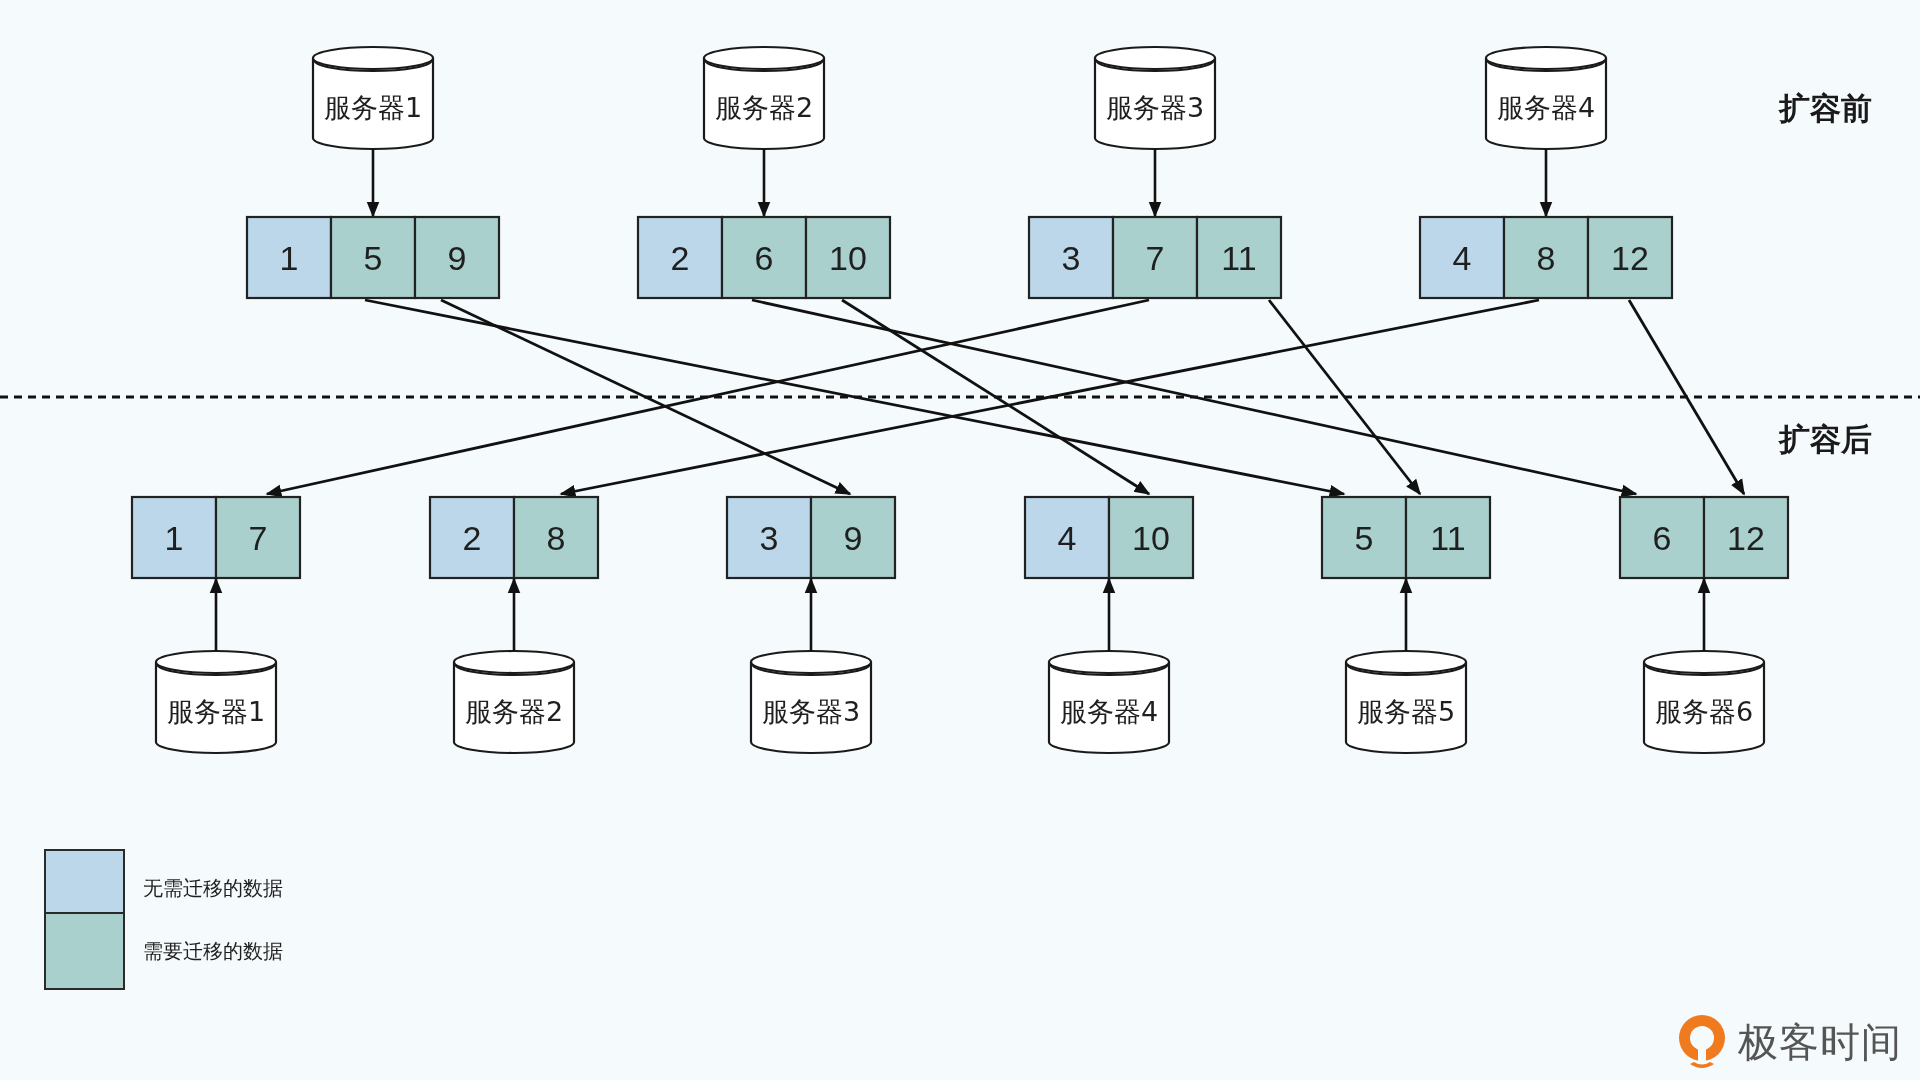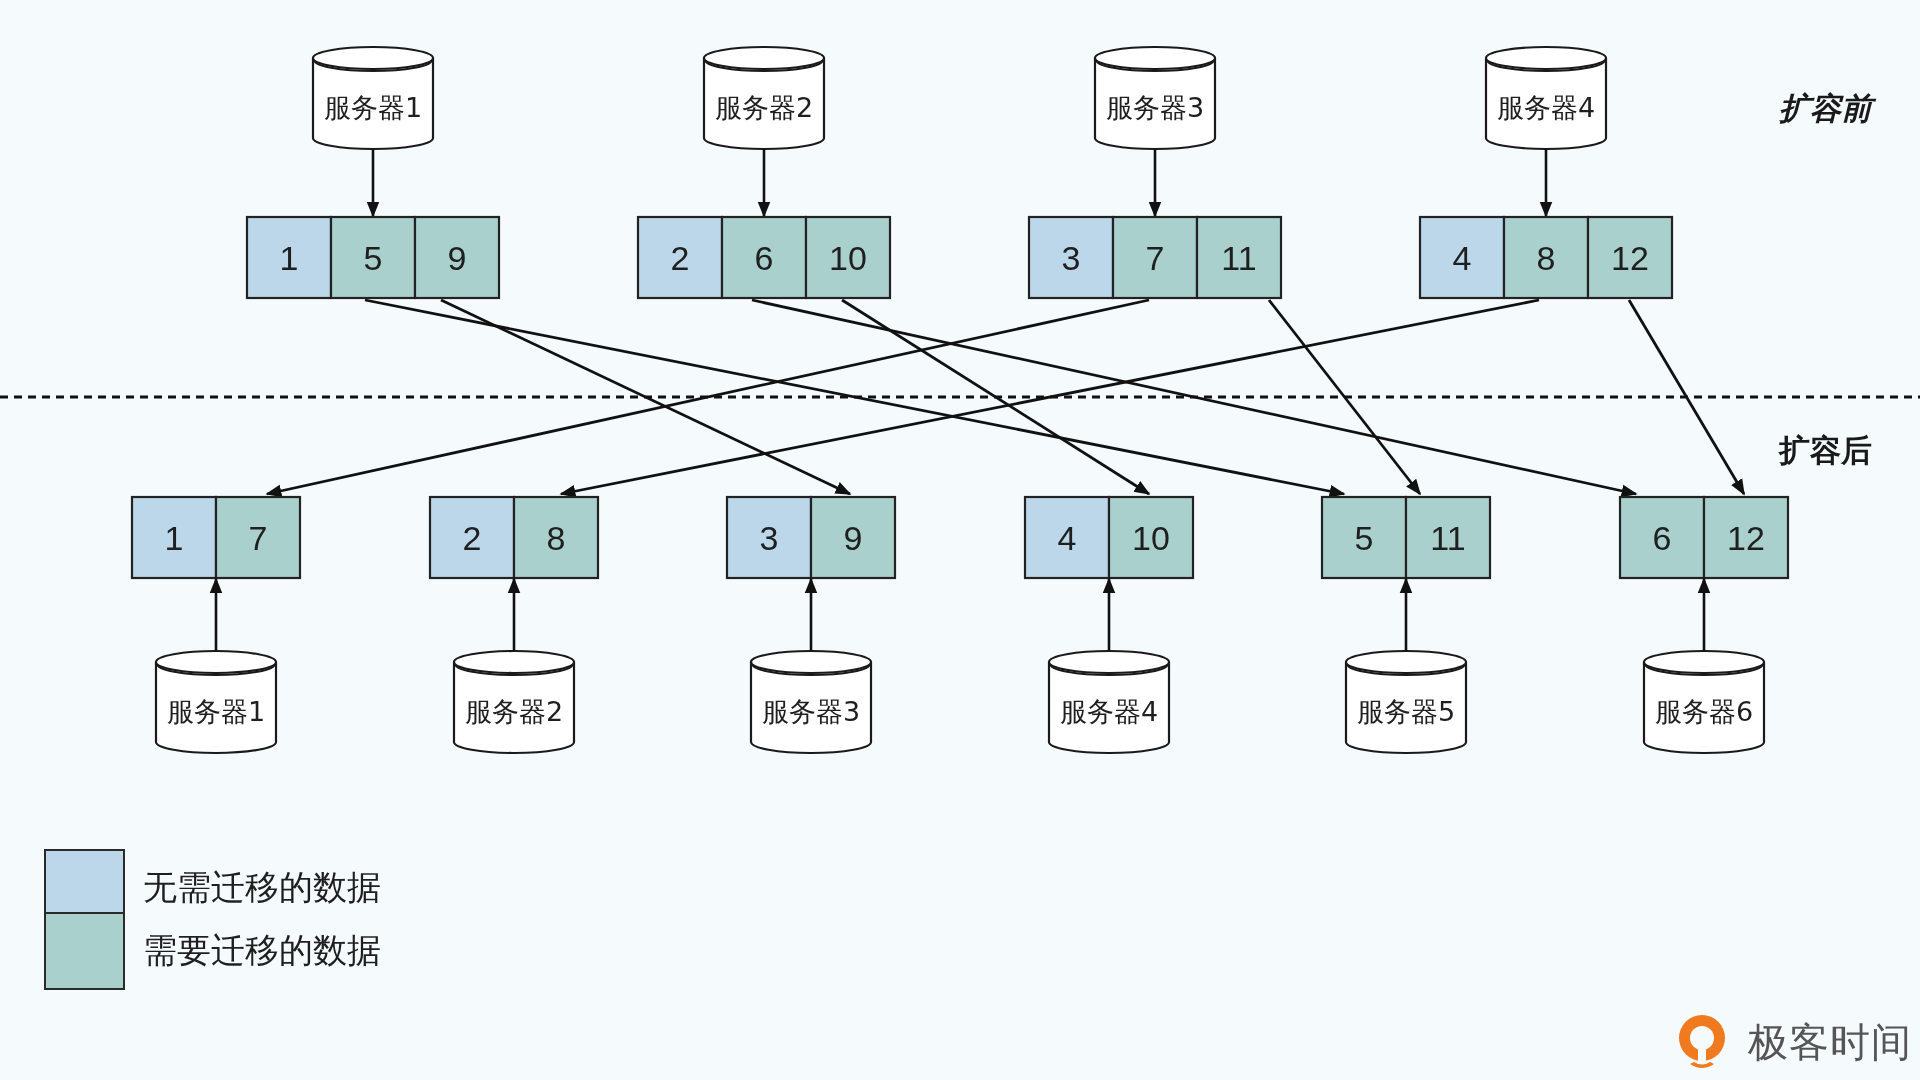--- a/index.html
+++ b/index.html
@@ -4,22 +4,22 @@
 <style>
   html, body { margin:0; padding:0; }
   body { width:1920px; height:1080px; background:#f5fafc; position:relative; overflow:hidden;
          font-family:"DejaVu Sans", "Liberation Sans", sans-serif; color:#1a1a1a; }
   #diagram { position:absolute; left:0; top:0; width:1920px; height:1080px; }
   .cell-text { font-family:"Liberation Sans", "DejaVu Sans", sans-serif; font-size:34px; fill:#1f1f1f; }
   .cyl-text { font-family:"DejaVu Sans", sans-serif; font-size:27px; fill:#1f1f1f; }
   .phase-label { position:absolute; font-family:"DejaVu Sans", sans-serif; font-weight:bold; font-size:31px; color:#1a1a1a; }
   .legend-item { position:absolute; left:44px; display:flex; align-items:center; }
   .legend-swatch { width:81px; height:78px; border:2.5px solid #2a2a2a; box-sizing:border-box; }
-  .legend-label { margin-left:18px; font-family:"DejaVu Sans", sans-serif; font-size:34px; color:#1f1f1f; }
-  .logo { position:absolute; left:1676px; top:1012px; display:flex; align-items:center;gap:10px; }
+  .legend-label { margin-left:18px; font-family:"DejaVu Sans", sans-serif; font-size:20px; color:#1f1f1f; }
+  .logo { position:absolute; left:1676px; top:1012px; display:flex; align-items:center; }
   .logo-text { margin-left:10px; font-family:"DejaVu Sans", sans-serif; font-size:40px; color:#555; letter-spacing:1px; }
 </style>
 </head>
 <body>
 
 <svg id="diagram" xmlns="http://www.w3.org/2000/svg" width="1920" height="1080" viewBox="0 0 1920 1080">
   <defs>
     <marker id="arrowhead" viewBox="0 0 10 10" refX="9" refY="5" markerWidth="7" markerHeight="7" orient="auto-start-reverse" markerUnits="userSpaceOnUse">
       <path d="M0,0 L10,5 L0,10 z" fill="#111"></path>
     </marker>
@@ -175,22 +175,22 @@
       <g>
         <path d="M1644,662 L1644,742 A60,11 0 0 0 1764,742 L1764,662" fill="#ffffff" stroke="#1a1a1a" stroke-width="2.2"></path>
         <ellipse cx="1704" cy="662" rx="60" ry="11" fill="#ffffff" stroke="#1a1a1a" stroke-width="2.2"></ellipse>
         <path d="M1645,664 A59,11 0 0 0 1763,664" fill="none" stroke="#1a1a1a" stroke-width="2"></path>
         <text x="1704" y="721" text-anchor="middle" class="cyl-text">服务器6</text>
       </g>
       <line x1="1704" y1="651" x2="1704" y2="579" stroke="#111" stroke-width="2.6" marker-end="url(#arrowhead-lg)"></line>
     </g>
 </svg>
 
-<div class="phase-label" style="left:1779px; top:88px;font-style:italic;">扩容前</div>
-<div class="phase-label" style="left:1779px; top:430px;">扩容后</div>
+<div class="phase-label" style="left:1779px; top:88px;">扩容前</div>
+<div class="phase-label" style="left:1779px; top:419px;">扩容后</div>
 
 <div class="legend-item" style="top:849px;">
   <div class="legend-swatch" id="sw0" style="background: rgb(188, 215, 234);"></div>
   <span class="legend-label">无需迁移的数据</span>
 </div>
 <div class="legend-item" style="top:912px;">
   <div class="legend-swatch" id="sw1" style="background: rgb(169, 208, 205);"></div>
   <span class="legend-label">需要迁移的数据</span>
 </div>
 

